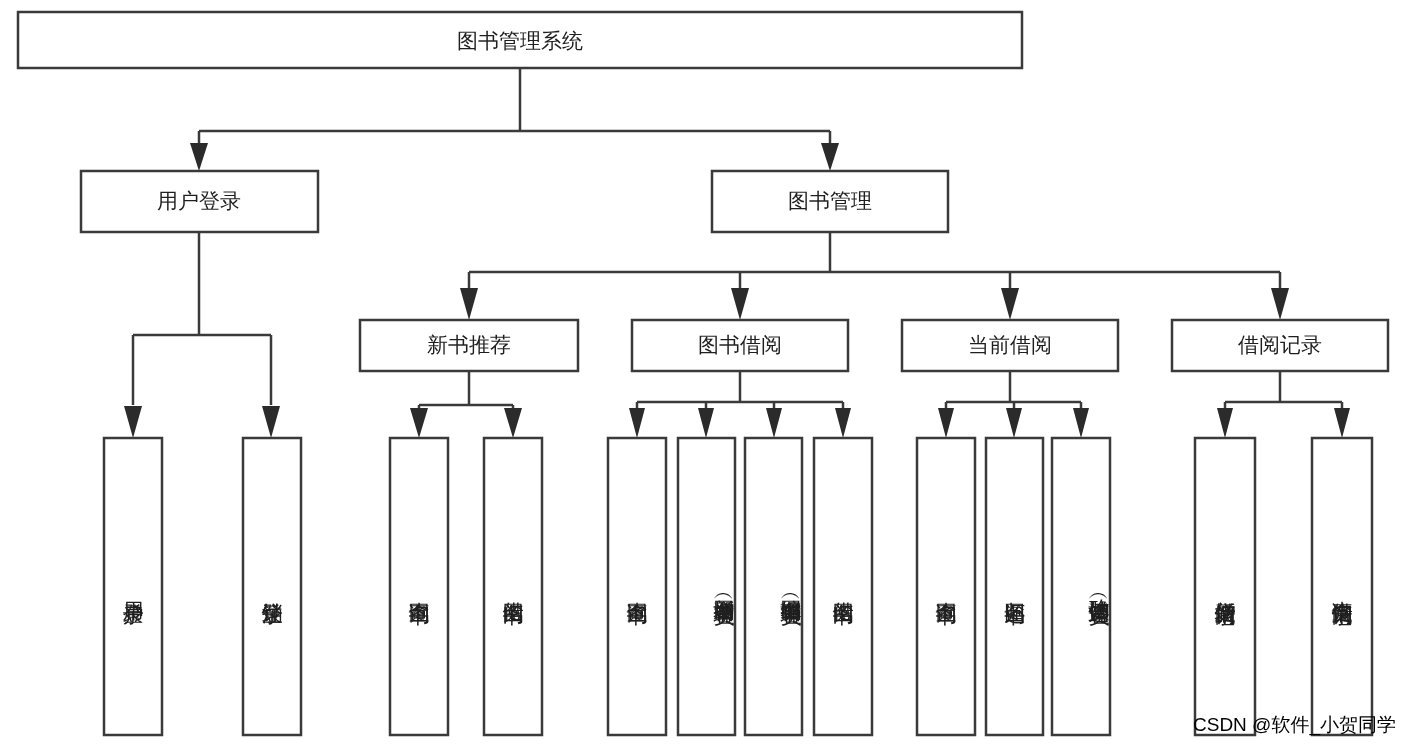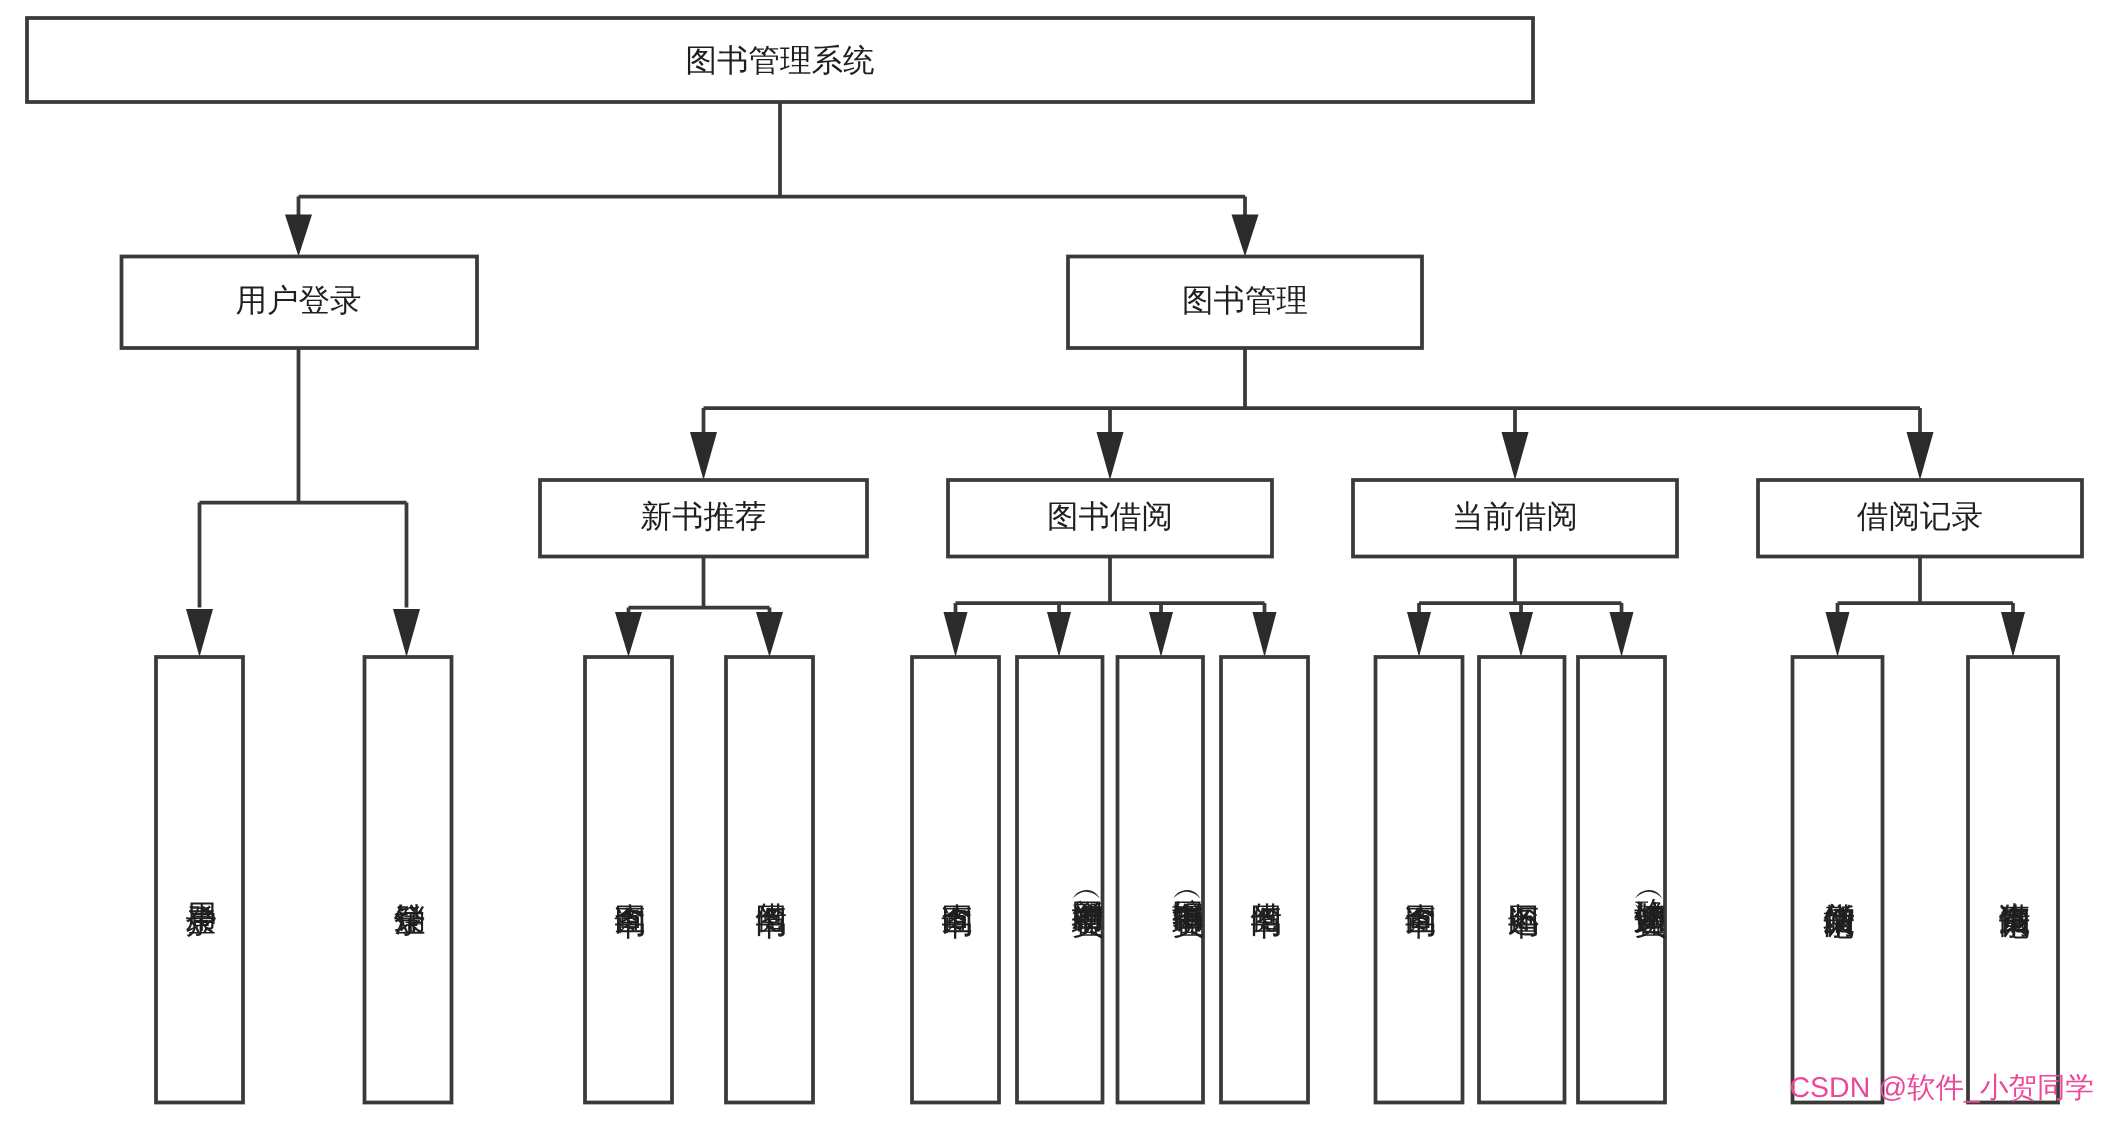--- a/index.html
+++ b/index.html
@@ -59,21 +59,21 @@
     white-space: nowrap;
     display: flex;
     align-items: center;
     justify-content: center;
     pointer-events: none;
   }
   .watermark {
     position: absolute;
     font-family: "Liberation Sans", "DejaVu Sans", sans-serif;
     font-size: 19px;
-    color: #ec4899;
+    color: #000000;
     white-space: nowrap;
     left: 1193px;
     top: 712px;
   }
 </style>
 </head>
 <body>
 
 <div id="diagram-root">
 

